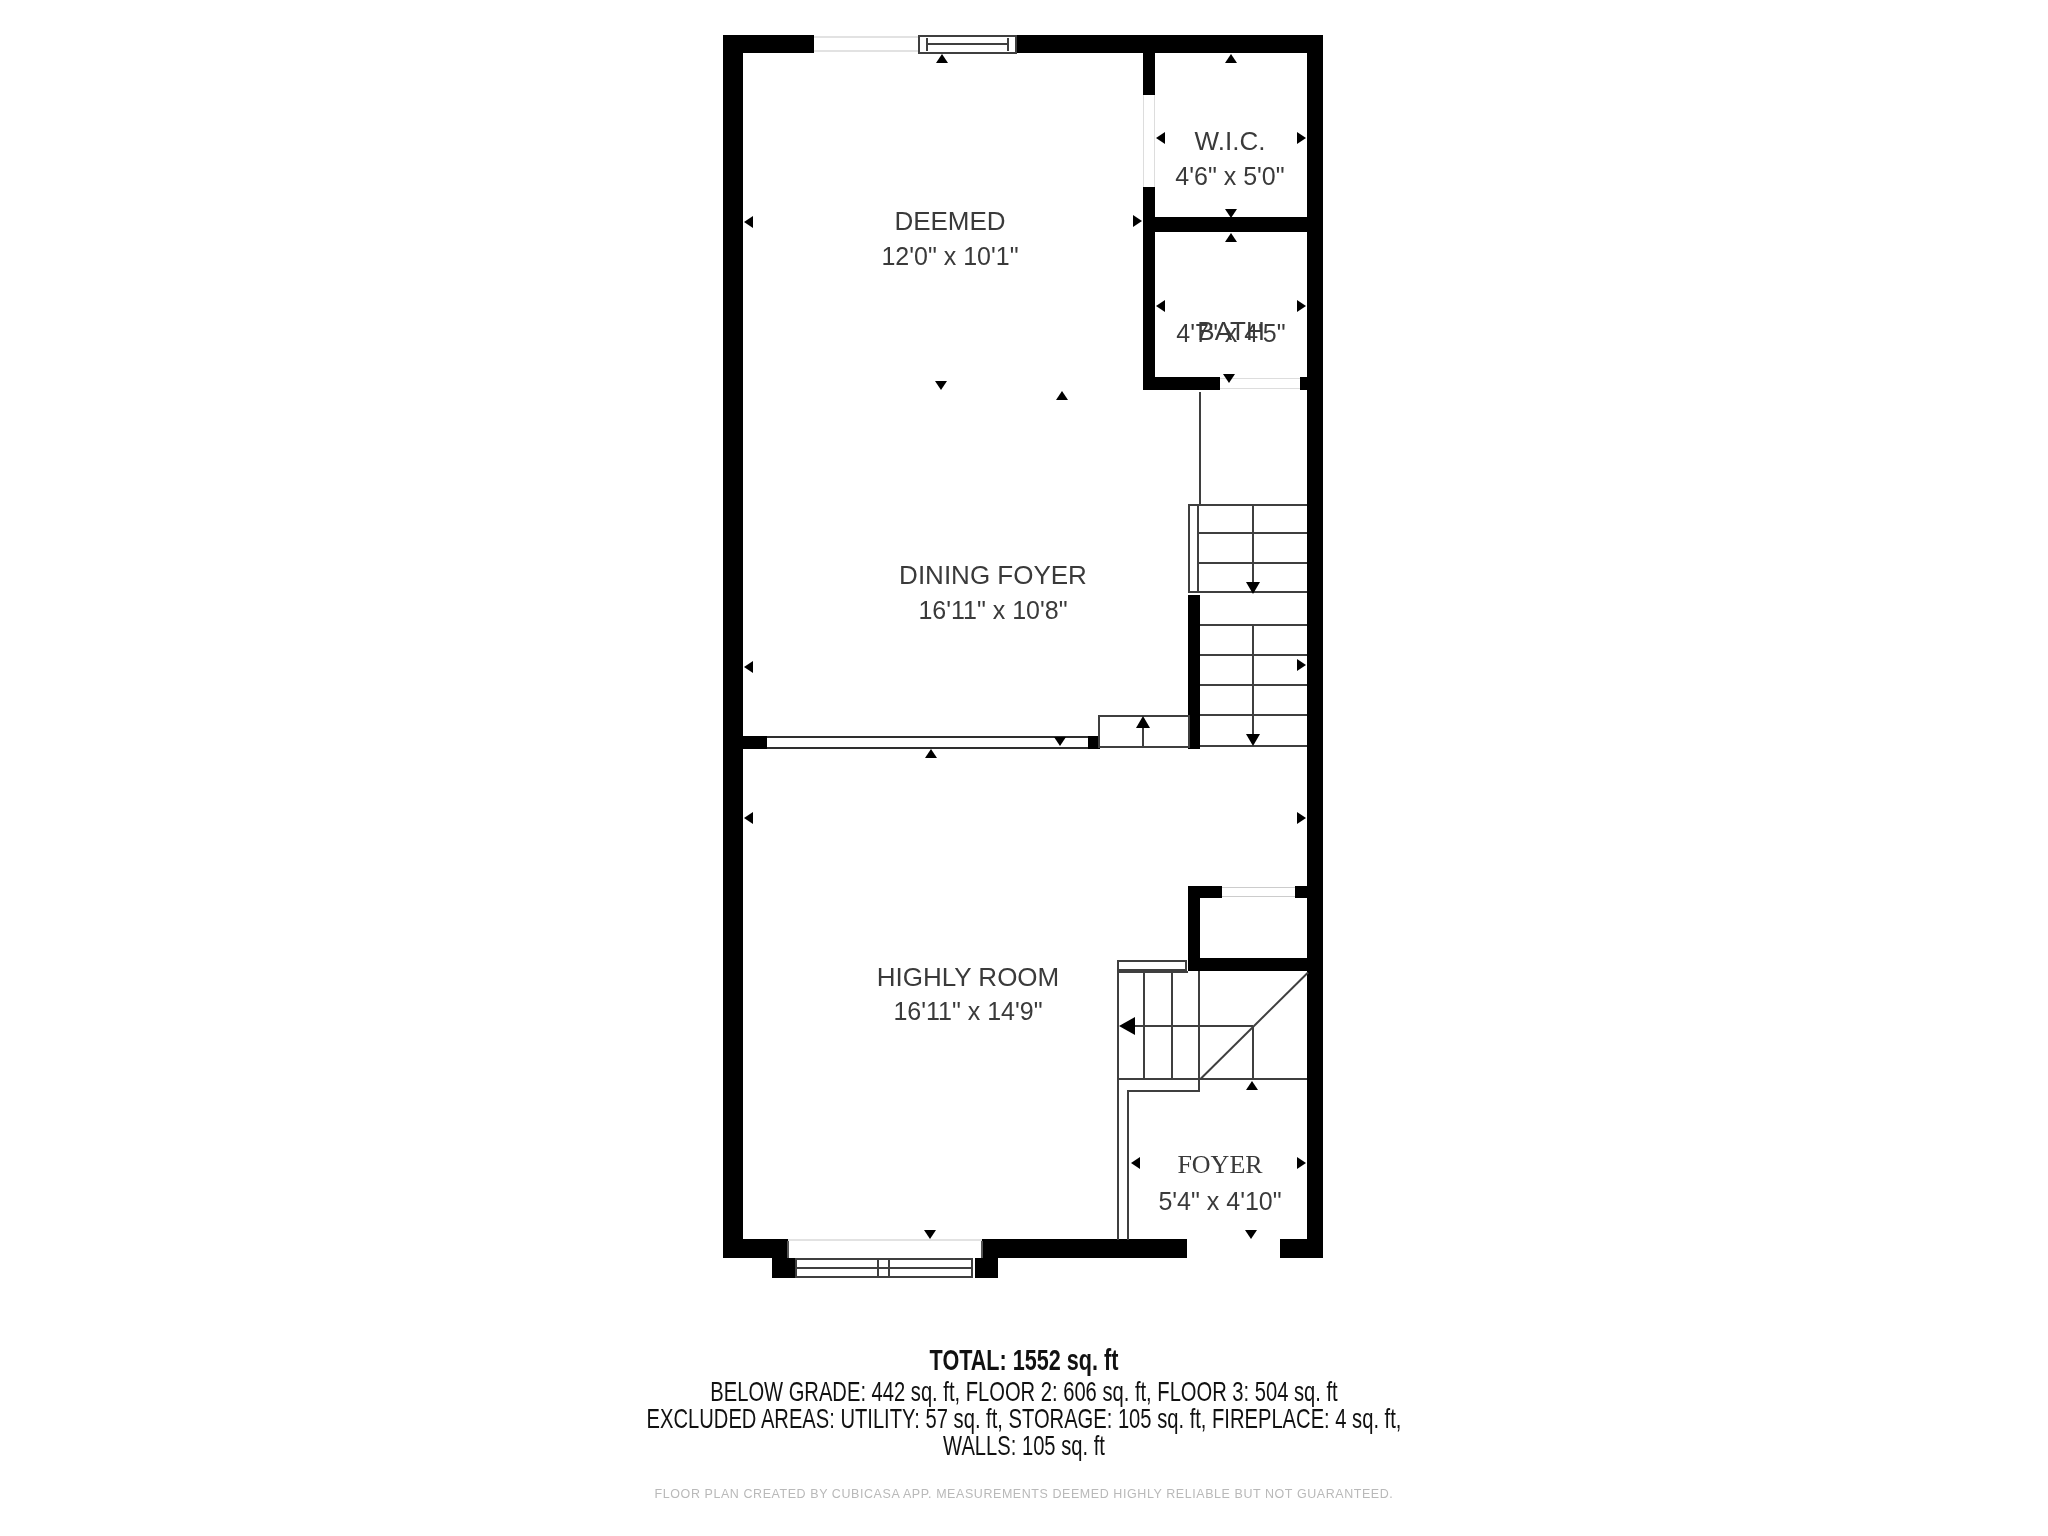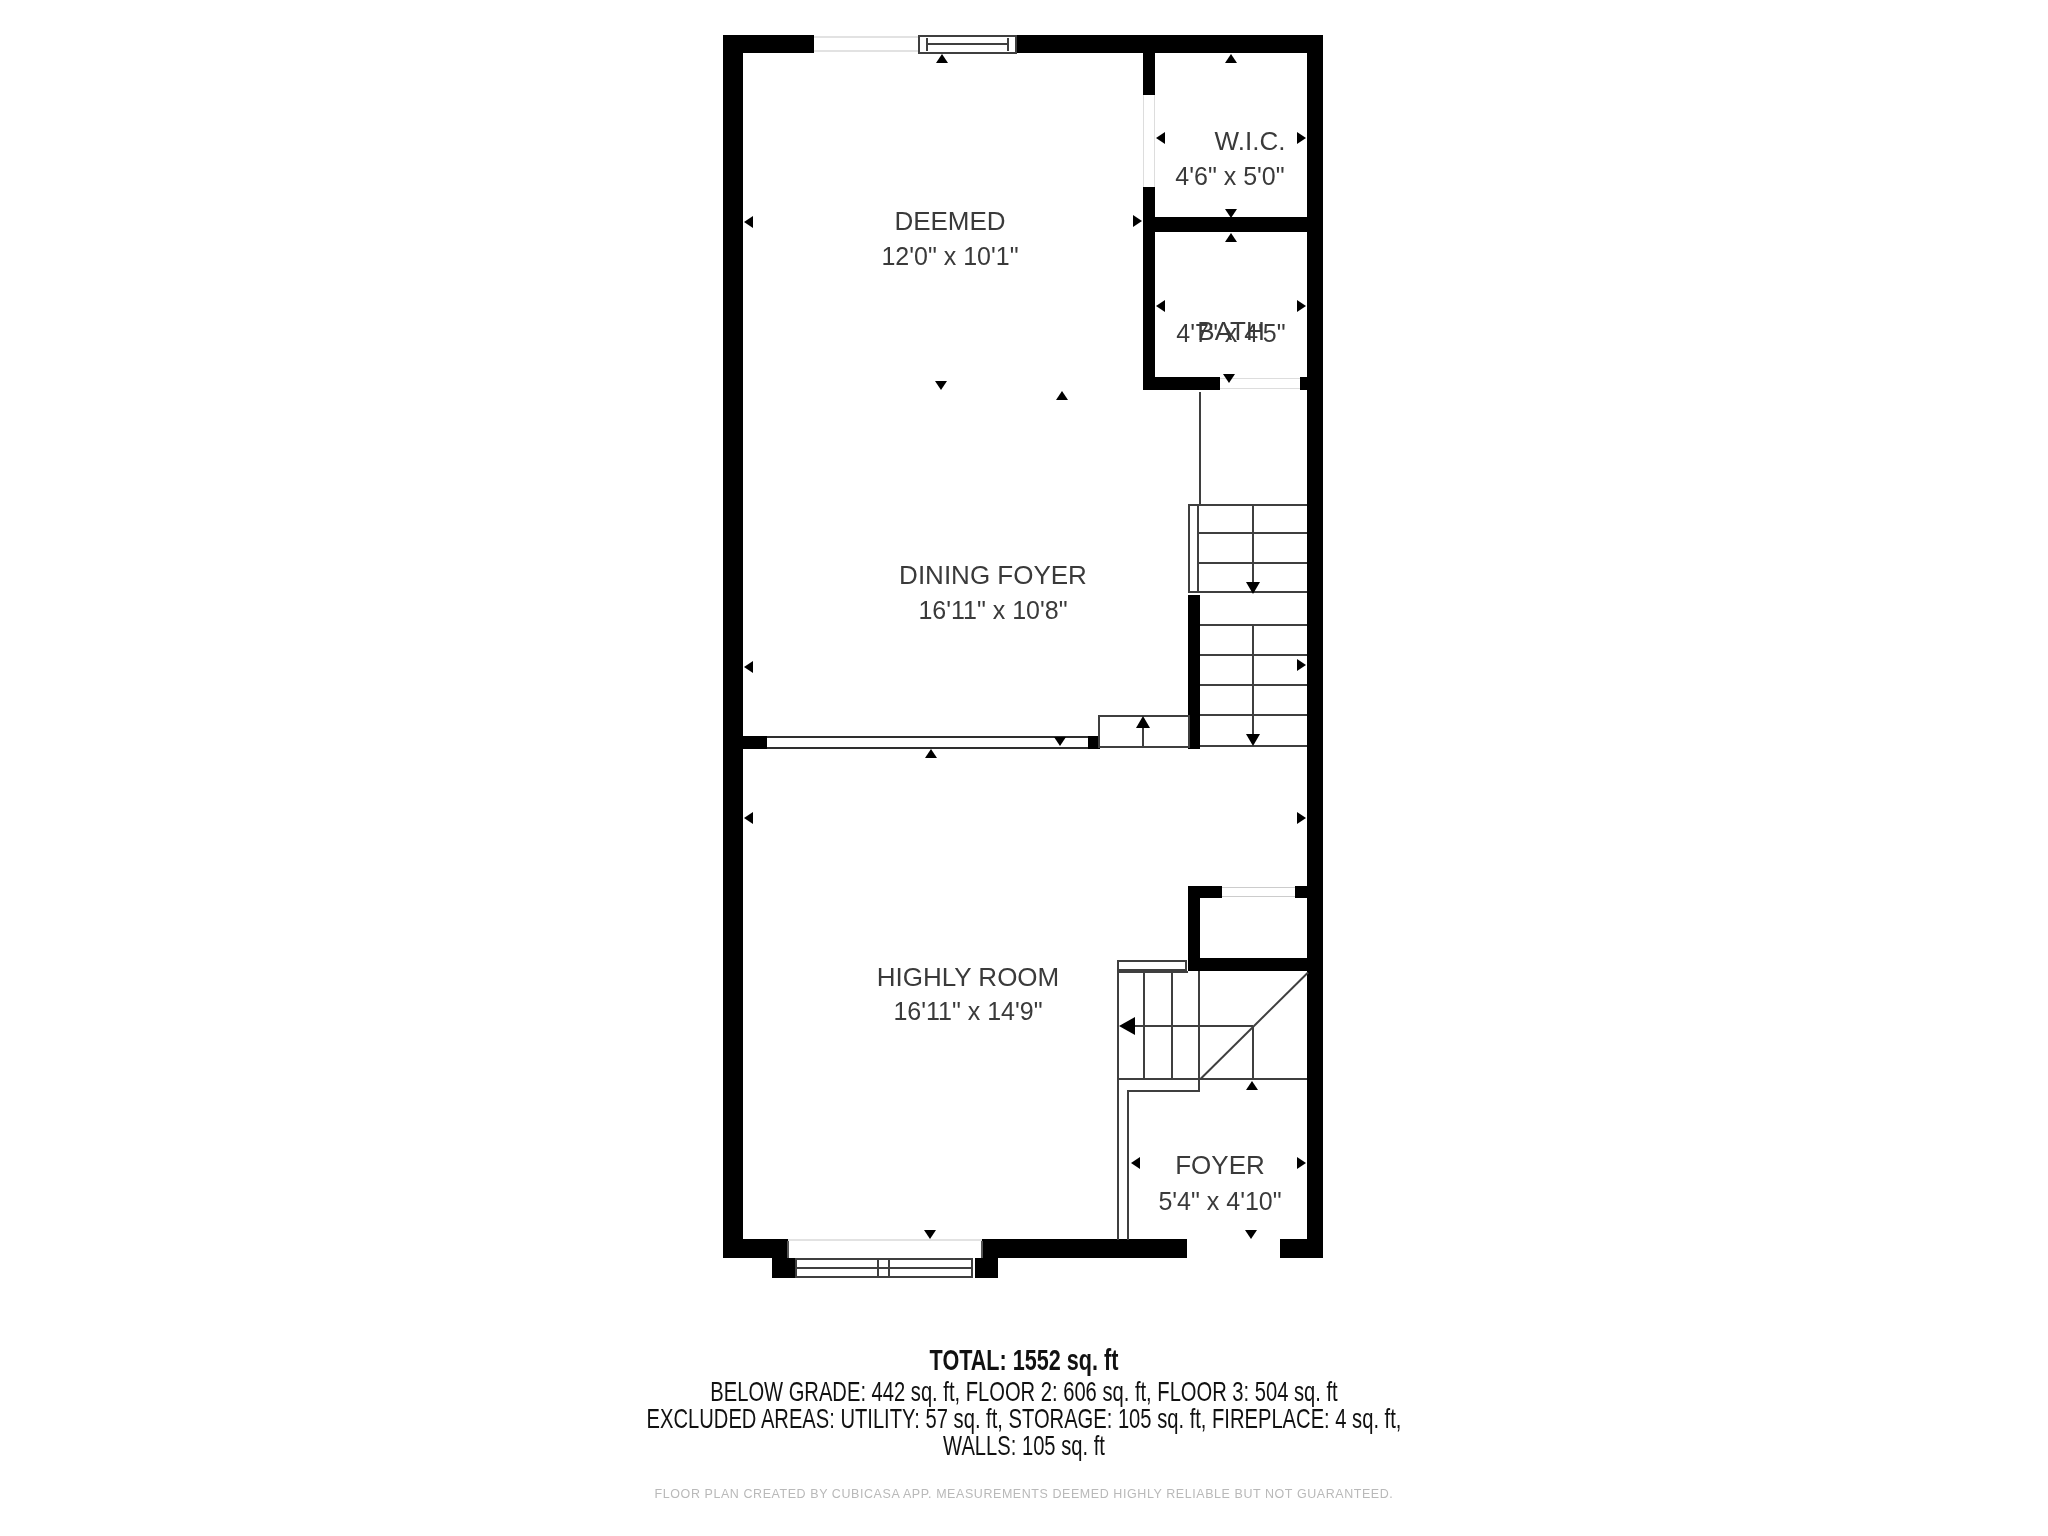--- a/index.html
+++ b/index.html
@@ -140,33 +140,33 @@
   <div class="ad" style="left:924px;top:1230px;"></div>
 
   <div class="al" style="left:1131px;top:1157px;"></div>
   <div class="ar" style="left:1297px;top:1157px;"></div>
   <div class="au" style="left:1246px;top:1081px;"></div>
   <div class="ad" style="left:1245px;top:1230px;"></div>
 
   <div class="room-name" style="left:950px;top:221px;">DEEMED</div>
   <div class="room-dims" style="left:950px;top:256px;">12'0" x 10'1"</div>
 
-  <div class="room-name" style="left:1230px;top:141px;margin-left:20px;">W.I.C.</div>
+  <div class="room-name" style="left:1230px;top:141px;">W.I.C.</div>
   <div class="room-dims" style="left:1230px;top:176px;">4'6" x 5'0"</div>
 
   <div class="room-name" style="left:1231px;top:298px;margin-top:33px;">BATH</div>
   <div class="room-dims" style="left:1231px;top:333px;">4'7" x 4'5"</div>
 
   <div class="room-name" style="left:993px;top:575px;">DINING FOYER</div>
   <div class="room-dims" style="left:993px;top:610px;">16'11" x 10'8"</div>
 
   <div class="room-name" style="left:968px;top:977px;">HIGHLY ROOM</div>
   <div class="room-dims" style="left:968px;top:1011px;">16'11" x 14'9"</div>
 
-  <div class="room-name" style="left:1220px;top:1165px;">FOYER</div>
+  <div class="room-name" style="left:1220px;top:1165px;font-family:Liberation Serif, serif;">FOYER</div>
   <div class="room-dims" style="left:1220px;top:1201px;">5'4" x 4'10"</div>
 
   <div id="summary">
     <div class="sum-total">TOTAL: 1552 sq. ft</div>
     <div class="sum-line">BELOW GRADE: 442 sq. ft, FLOOR 2: 606 sq. ft, FLOOR 3: 504 sq. ft</div>
     <div class="sum-line">EXCLUDED AREAS: UTILITY: 57 sq. ft, STORAGE: 105 sq. ft, FIREPLACE: 4 sq. ft,</div>
     <div class="sum-line">WALLS: 105 sq. ft</div>
   </div>
 
   <div id="footer">FLOOR PLAN CREATED BY CUBICASA APP. MEASUREMENTS DEEMED HIGHLY RELIABLE BUT NOT GUARANTEED.</div>

